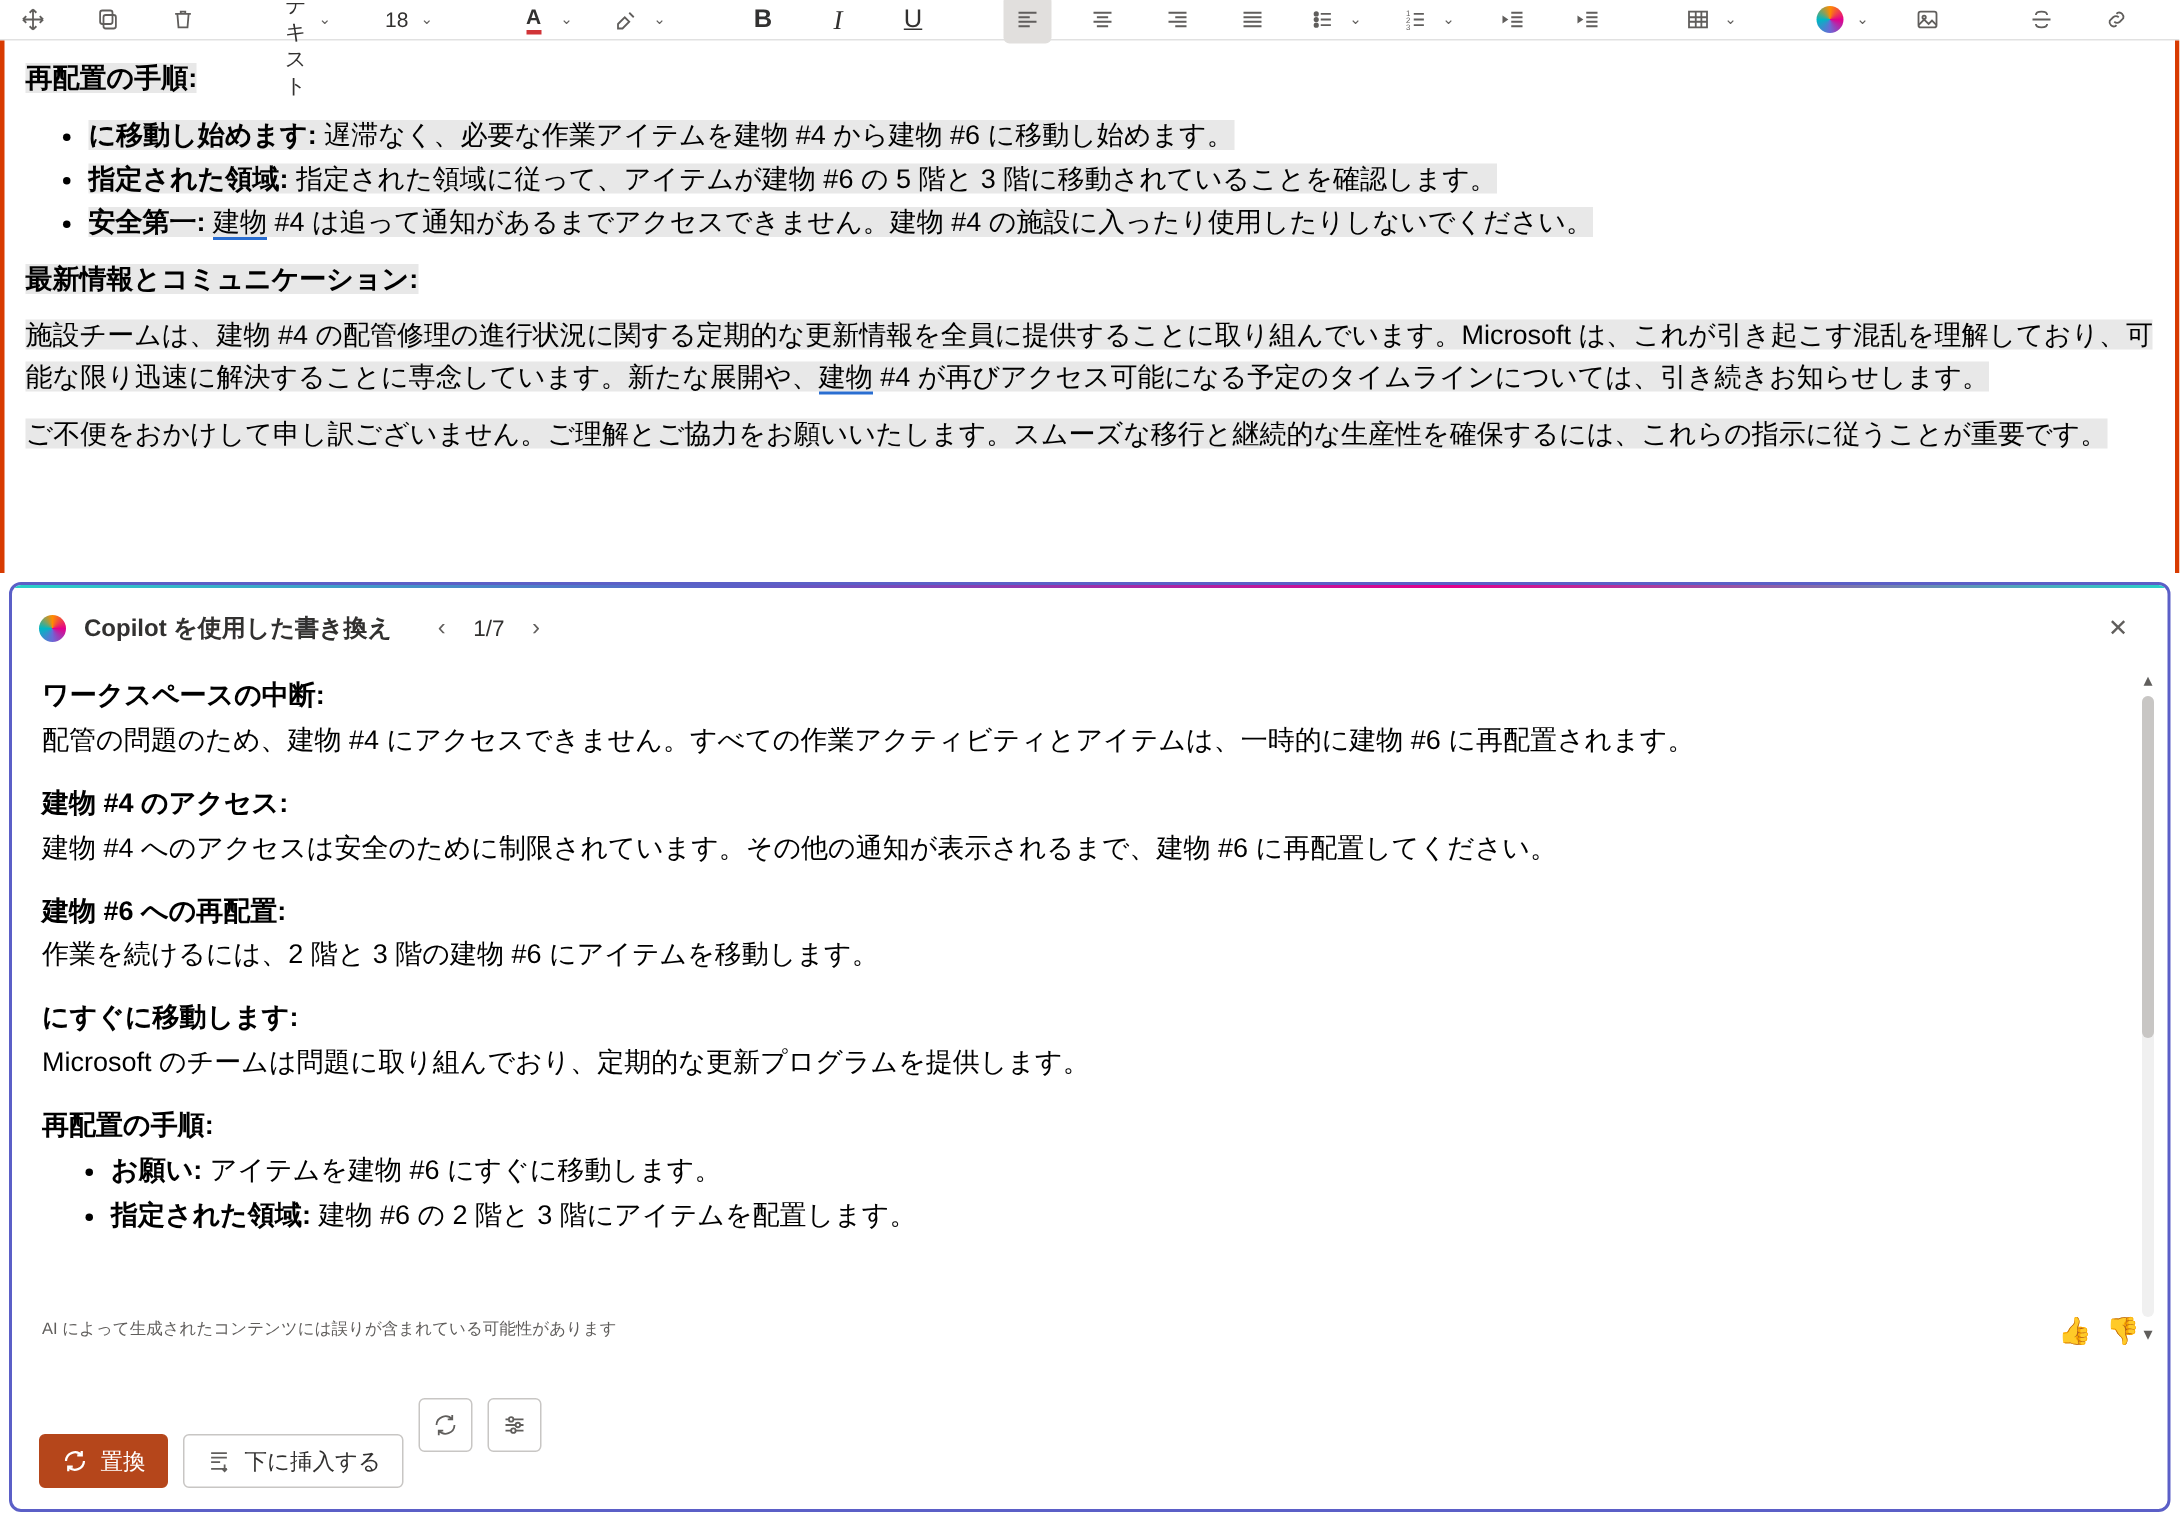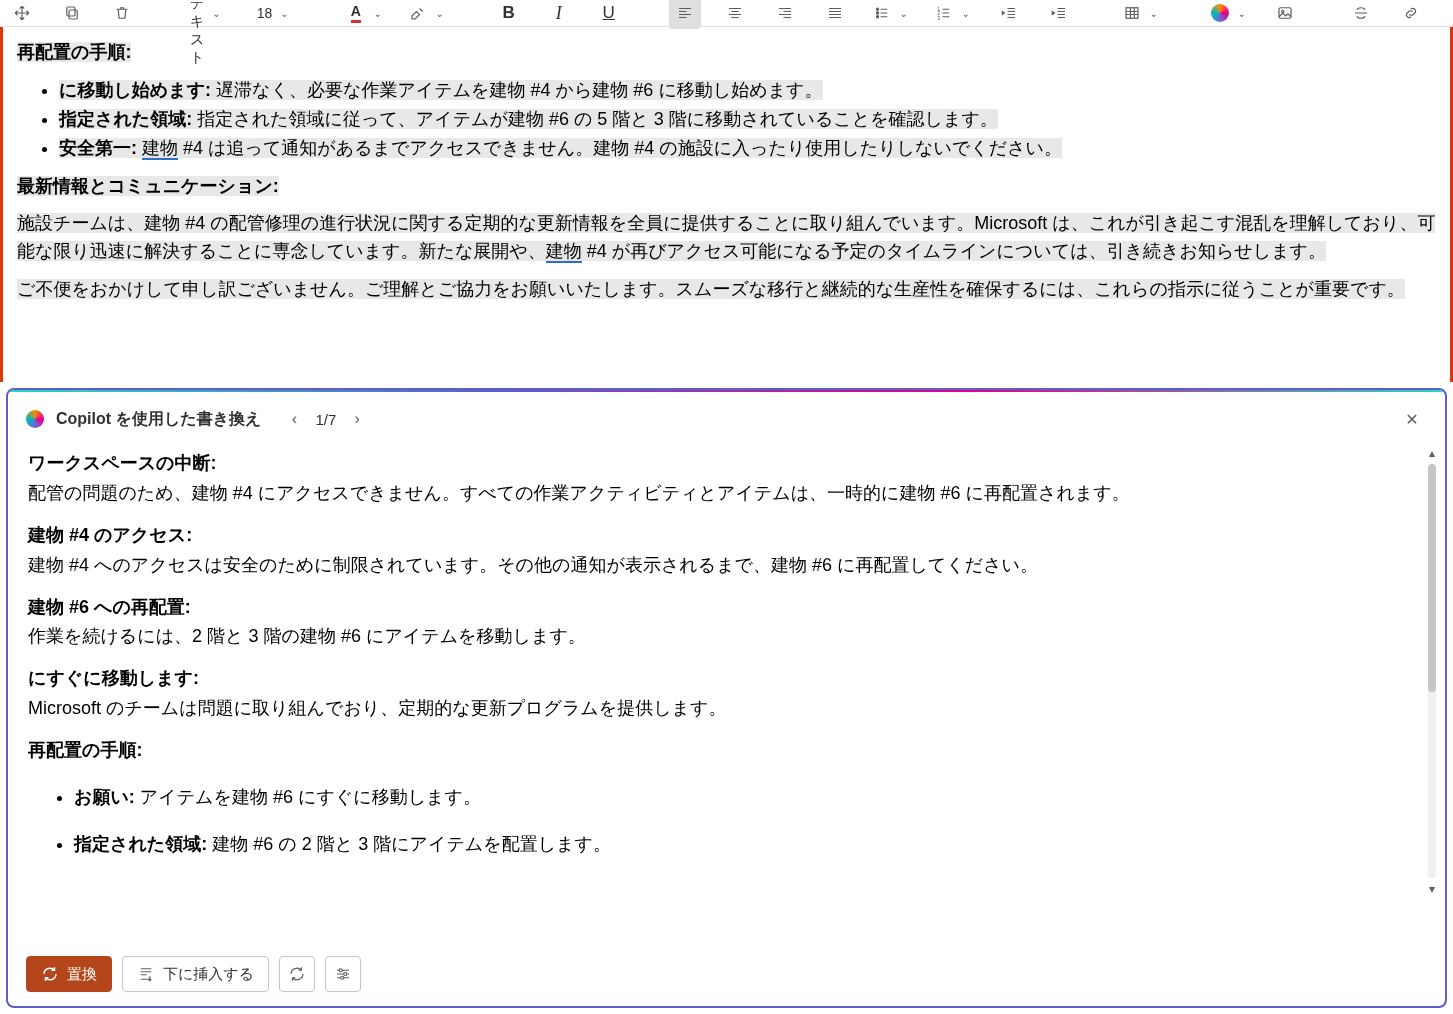--- a/index.html
+++ b/index.html
@@ -121,21 +121,21 @@
   overflow-y: auto;
   padding: 4px 26px 8px 20px;
   font-size: 18px;
   line-height: 1.55;
   color: #000;
   position: relative;
 }
 .cp-body h4 { font-size: 18px; font-weight: 700; margin-top: 14px; }
 .cp-body p { margin: 2px 0 10px 0; }
 .cp-body ul { padding-left: 46px; margin: 2px 0 8px 0; }
-.cp-body li { margin: 19px 0; }
+.cp-body li { margin: 2px 0; }
 .cp-body li b { font-weight: 700; }
 
 .cp-scroll-affordance {
   position: absolute;
   right: 6px;
   top: 56px;
   bottom: 110px;
   width: 14px;
   display: flex;
   flex-direction: column;
@@ -162,20 +162,21 @@
   padding: 0 14px;
   border-radius: 4px;
   display: flex;
   align-items: center;
   gap: 8px;
   font-size: 15px;
   cursor: pointer;
   border: 1px solid #c8c6c4;
   background: #fff;
   color: #323130;
+  margin-top: 48px;
 }
 .btn.primary {
   background: #b5461b;
   border-color: #b5461b;
   color: #fff;
 }
 .iconbtn {
   width: 36px; height: 36px;
   border: 1px solid #c8c6c4;
   border-radius: 4px;
@@ -407,20 +408,27 @@
   </div>
 
   <div class="cp-scroll-affordance">
     <div class="arrow">▴</div>
     <div class="track">
         <div class="thumb"></div>
       </div>
     <div class="arrow">▾</div>
   </div>
 
+  <div class="feedback-row">
+    <div class="cp-disclaimer">AI によって生成されたコンテンツには誤りが含まれている可能性があります</div>
+    <div class="feedback">
+      <span>👍</span>
+      <span>👎</span>
+    </div>
+  </div>
 
   <div class="cp-foot">
     <div class="btn primary">
       <svg viewBox="0 0 24 24" style="stroke:#fff;fill:none;stroke-width:2">
           <path d="M4 12a8 8 0 0114-5M20 12a8 8 0 01-14 5M18 3v4h-4M6 21v-4h4"></path>
         </svg>
       <span>置換</span>
     </div>
     <div class="btn">
       <svg viewBox="0 0 24 24" style="stroke:#605e5c;fill:none;stroke-width:1.6">

